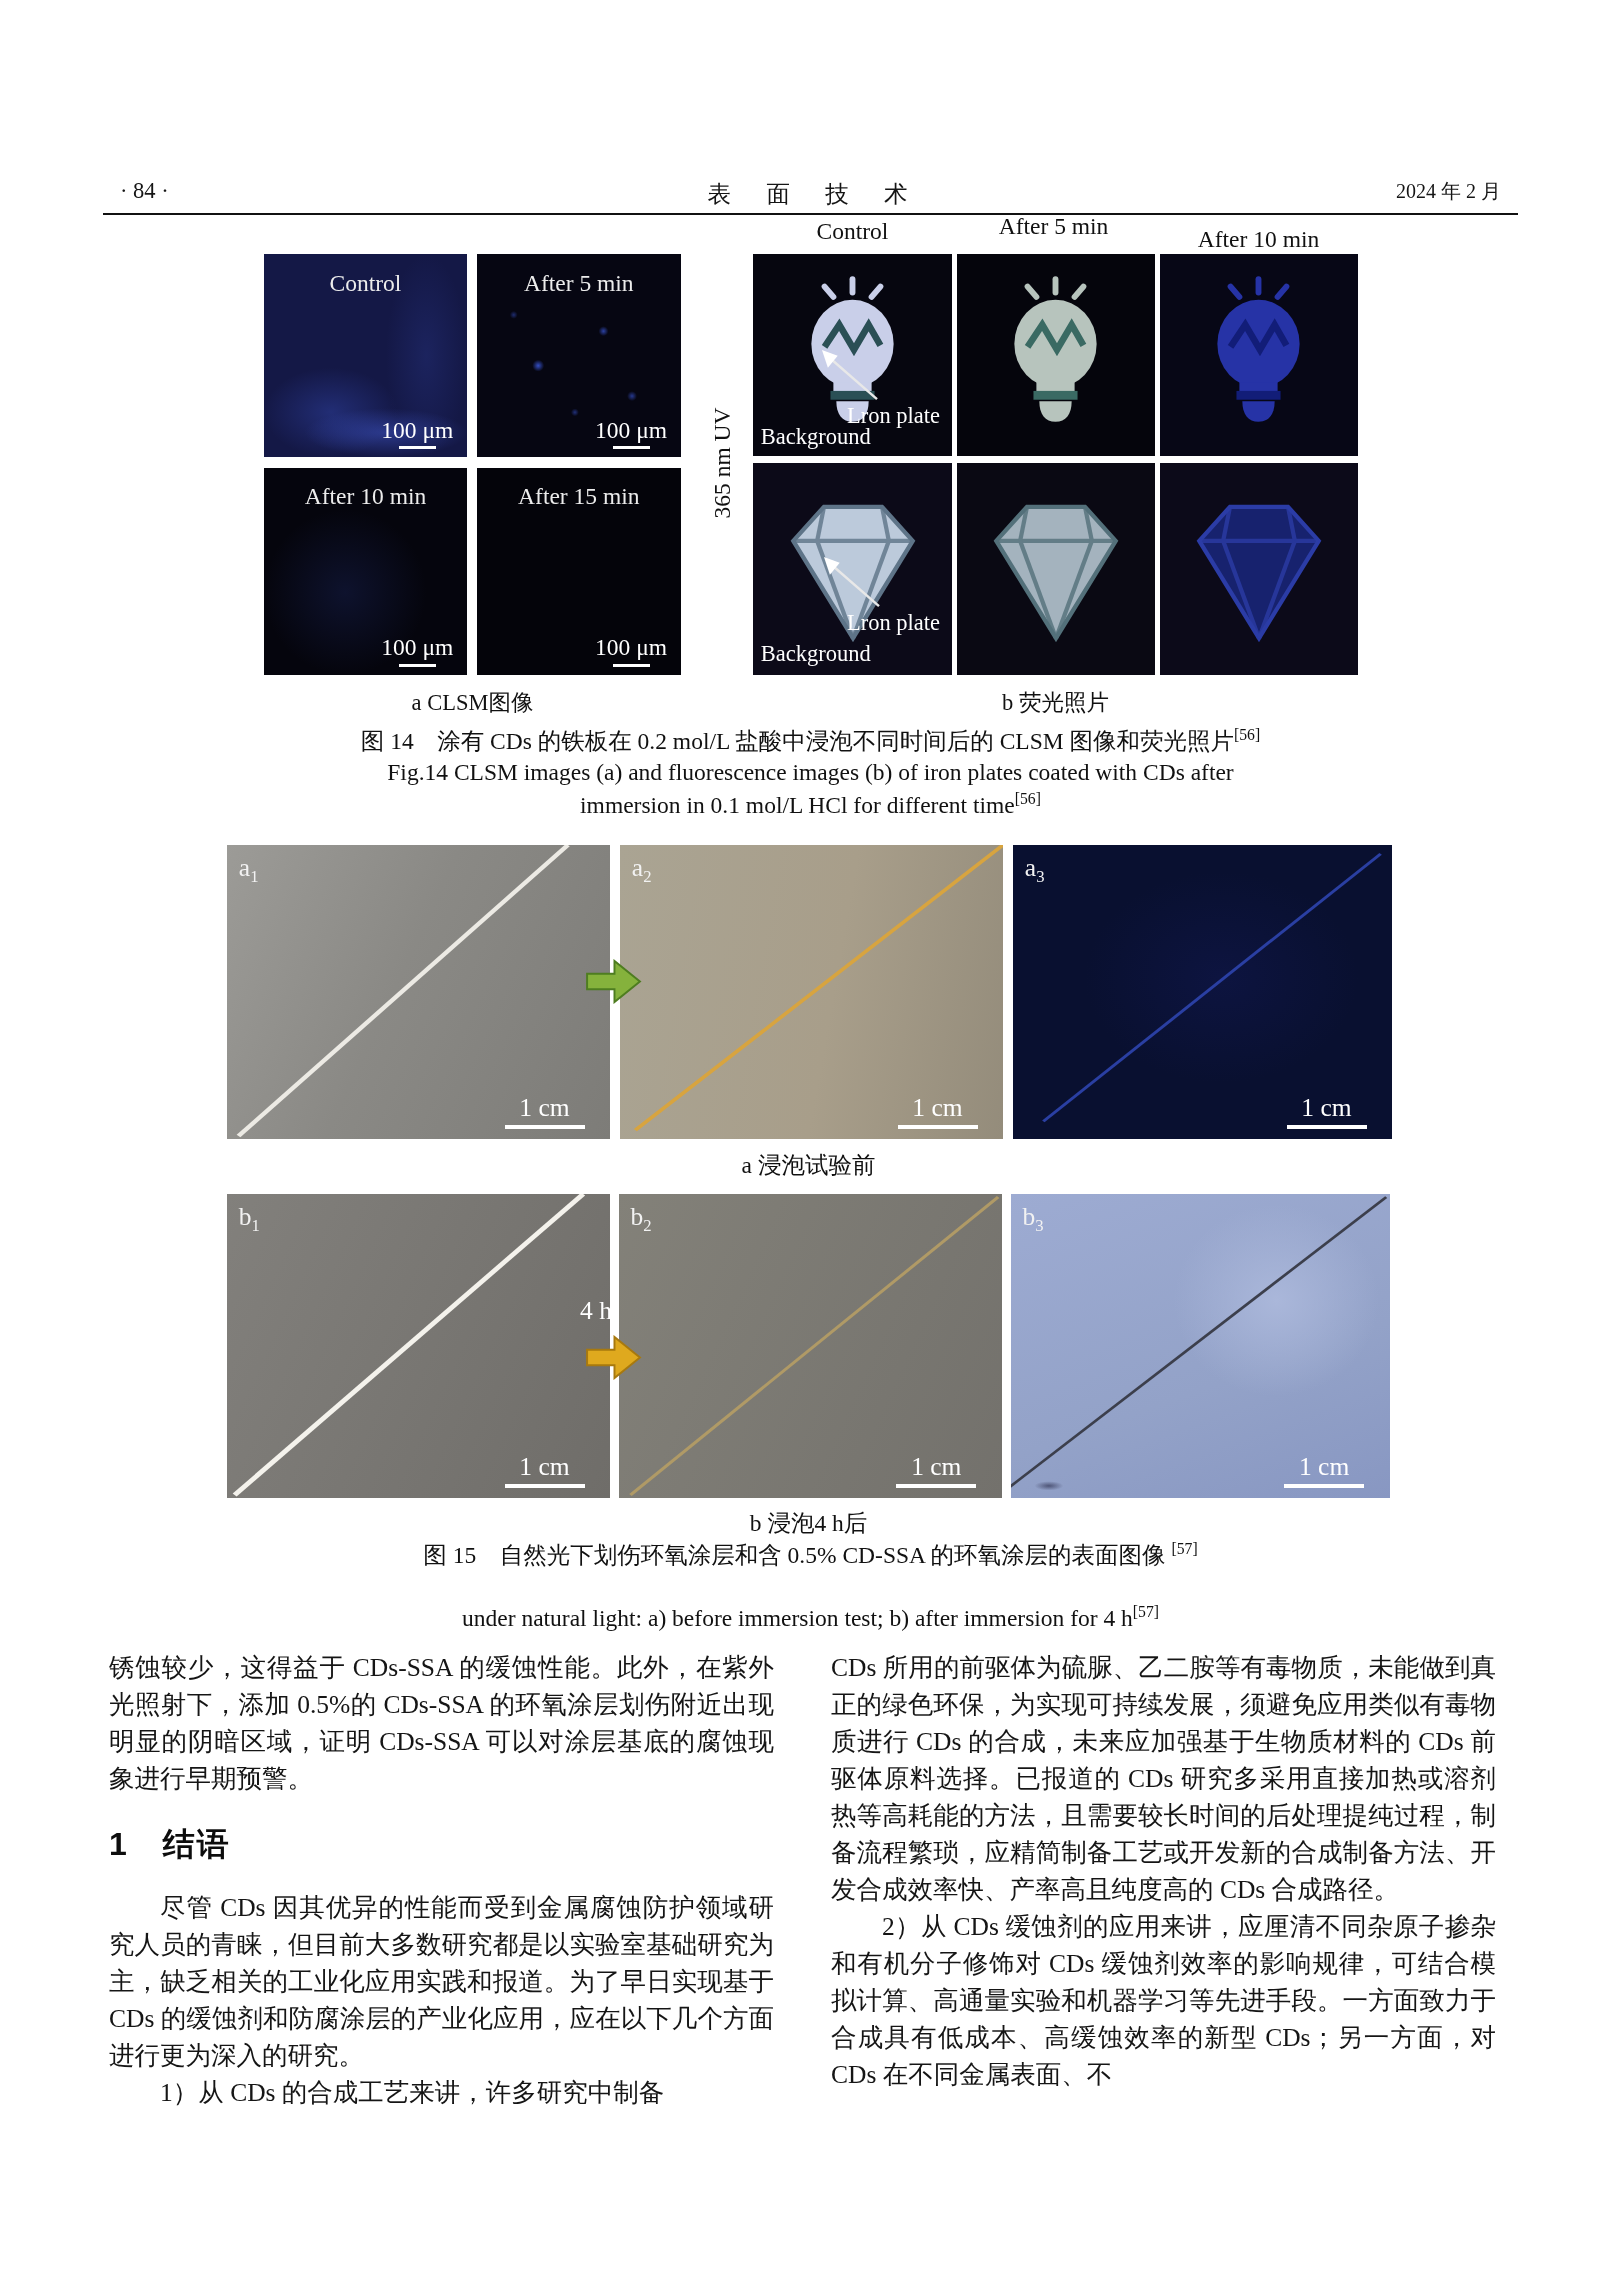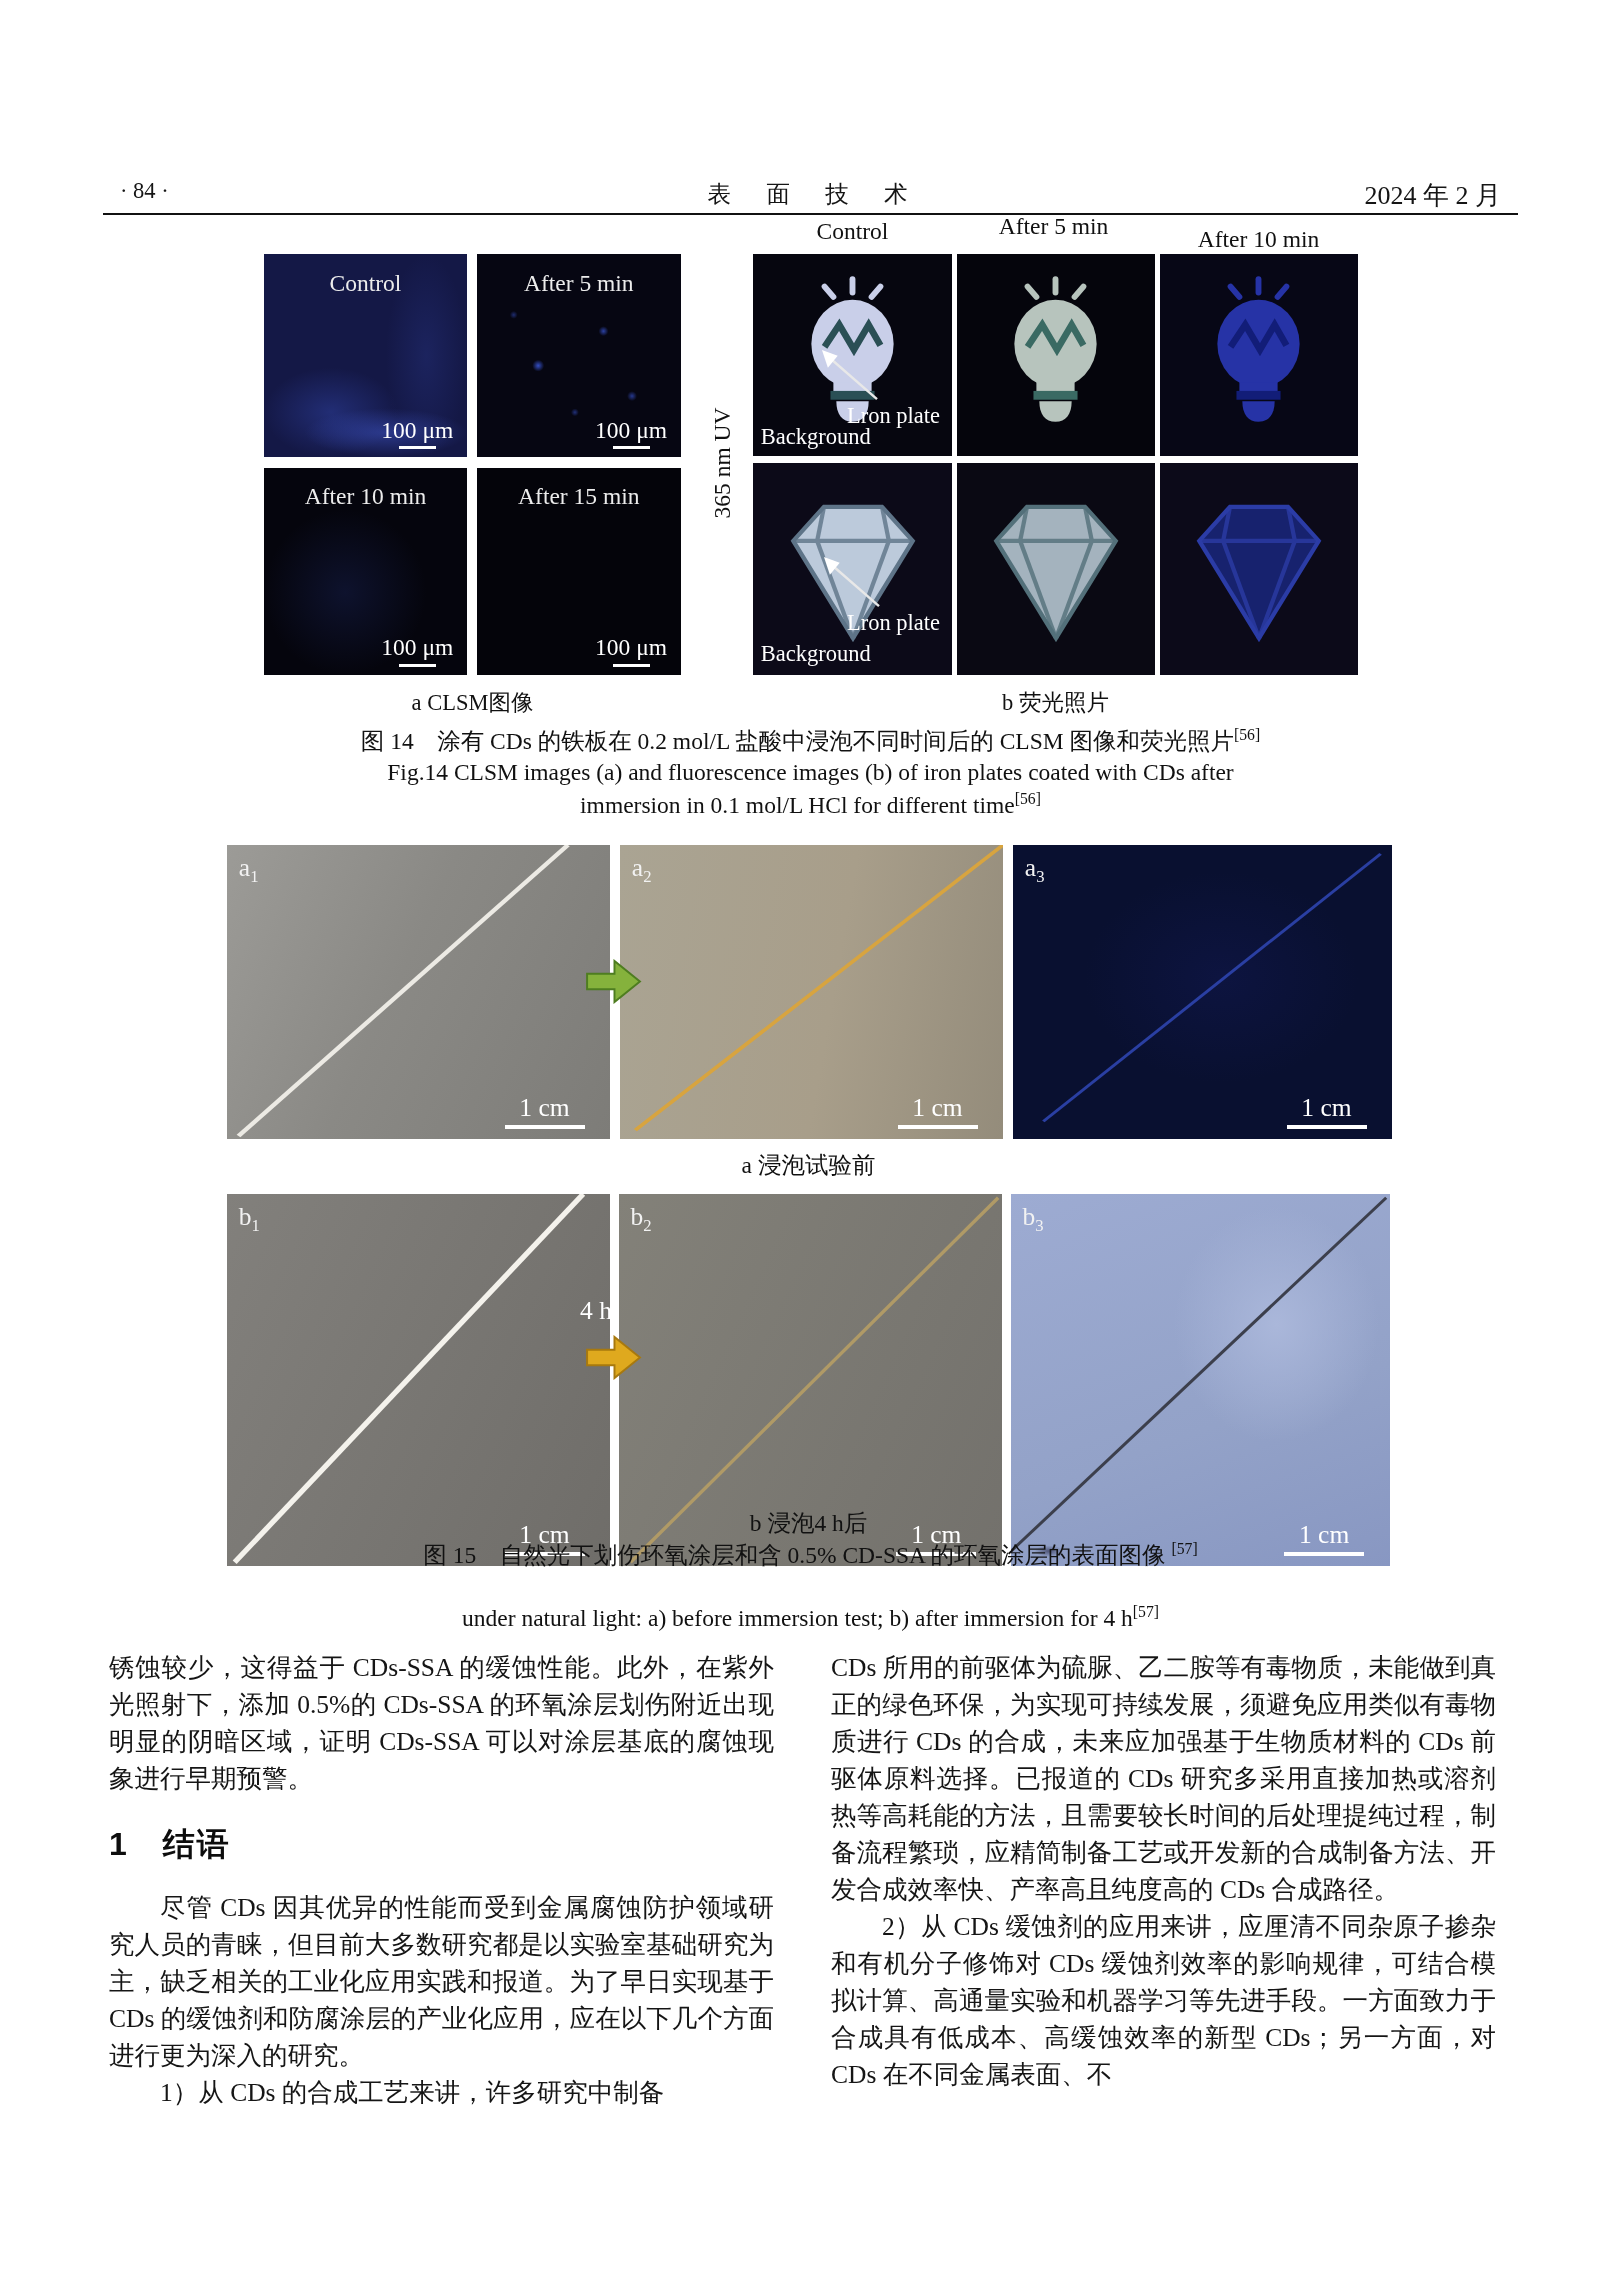--- a/index.html
+++ b/index.html
@@ -2,21 +2,21 @@
 <html><head>
 <meta charset="utf-8">
 <style>
   html,body{margin:0;padding:0;background:#d8d8d8;}
   .page{position:relative;width:1621px;height:2293px;background:#ffffff;margin:0 auto;
         font-family:"Liberation Serif",serif;color:#151515;overflow:hidden;}
 
   
   .hdr-left{position:absolute;left:120px;top:178px;font-size:22.5px;}
   .hdr-center{position:absolute;left:0;top:178px;width:1621px;text-align:center;font-size:23.5px;letter-spacing:5.9px;}
-  .hdr-right{position:absolute;right:120px;top:178px;font-size:26px;}
+  .hdr-right{position:absolute;right:120px;top:178px;font-size:20px;}
   .hdr-rule{position:absolute;left:103px;top:213px;width:1415px;height:2px;background:#111;}
 
   
   .fig14a{position:absolute;left:264px;top:254px;width:417px;height:420px;
           display:grid;grid-template-columns:203px 204px;grid-template-rows:203px 207px;gap:10.8px 9.8px;}
   .clsm{position:relative;overflow:hidden;}
   .clsm.c1{background:
      radial-gradient(closest-side at 60% 88%, rgba(70,95,220,.45), transparent),
      radial-gradient(closest-side at 33% 78%, rgba(60,85,205,.35), transparent),
      radial-gradient(closest-side at 80% 50%, rgba(55,75,180,.22), transparent),
@@ -57,21 +57,21 @@
   .cap-b14{left:753px;top:687px;width:605px;font-size:22.5px;}
   .figcap{position:absolute;left:0;width:1621px;text-align:center;color:#111;}
   .fc14cn{top:725px;font-size:23.5px;}
   .fc14en1{top:759px;font-size:23.5px;}
   .fc14en2{top:790px;font-size:23.5px;}
   sup.ref{font-size:15.7px;}
 
   
   .fig15a{position:absolute;left:227px;top:845px;width:1163px;height:294px;
           display:grid;grid-template-columns:383px 383px 379px;gap:0 10px;}
-  .fig15b{position:absolute;left:227px;top:1194px;width:1163px;height:372px;
+  .fig15b{position:absolute;left:227px;top:1194px;width:1163px;height:304px;
           display:grid;grid-template-columns:383px 383px 379px;gap:0 8.8px;}
   .metal{position:relative;overflow:hidden;}
   .ma1{background:linear-gradient(115deg,#9c9b97 0%,#8a8985 45%,#7d7c78 100%);}
   .ma2{background:linear-gradient(100deg,#aaa493 0%,#a89e8a 55%,#948c7b 100%);}
   .ma3{background:radial-gradient(closest-side at 55% 45%, #0d1440, #091030 80%);}
   .mb1{background:linear-gradient(115deg,#82807c 0%,#6f6d69 100%);}
   .mb2{background:linear-gradient(115deg,#838179 0%,#73716c 100%);}
   .mb3{background:
        radial-gradient(closest-side at 10% 96%, rgba(25,25,55,.55), transparent 38%),
        radial-gradient(closest-side at 70% 35%, #aab7da, transparent 90%),

